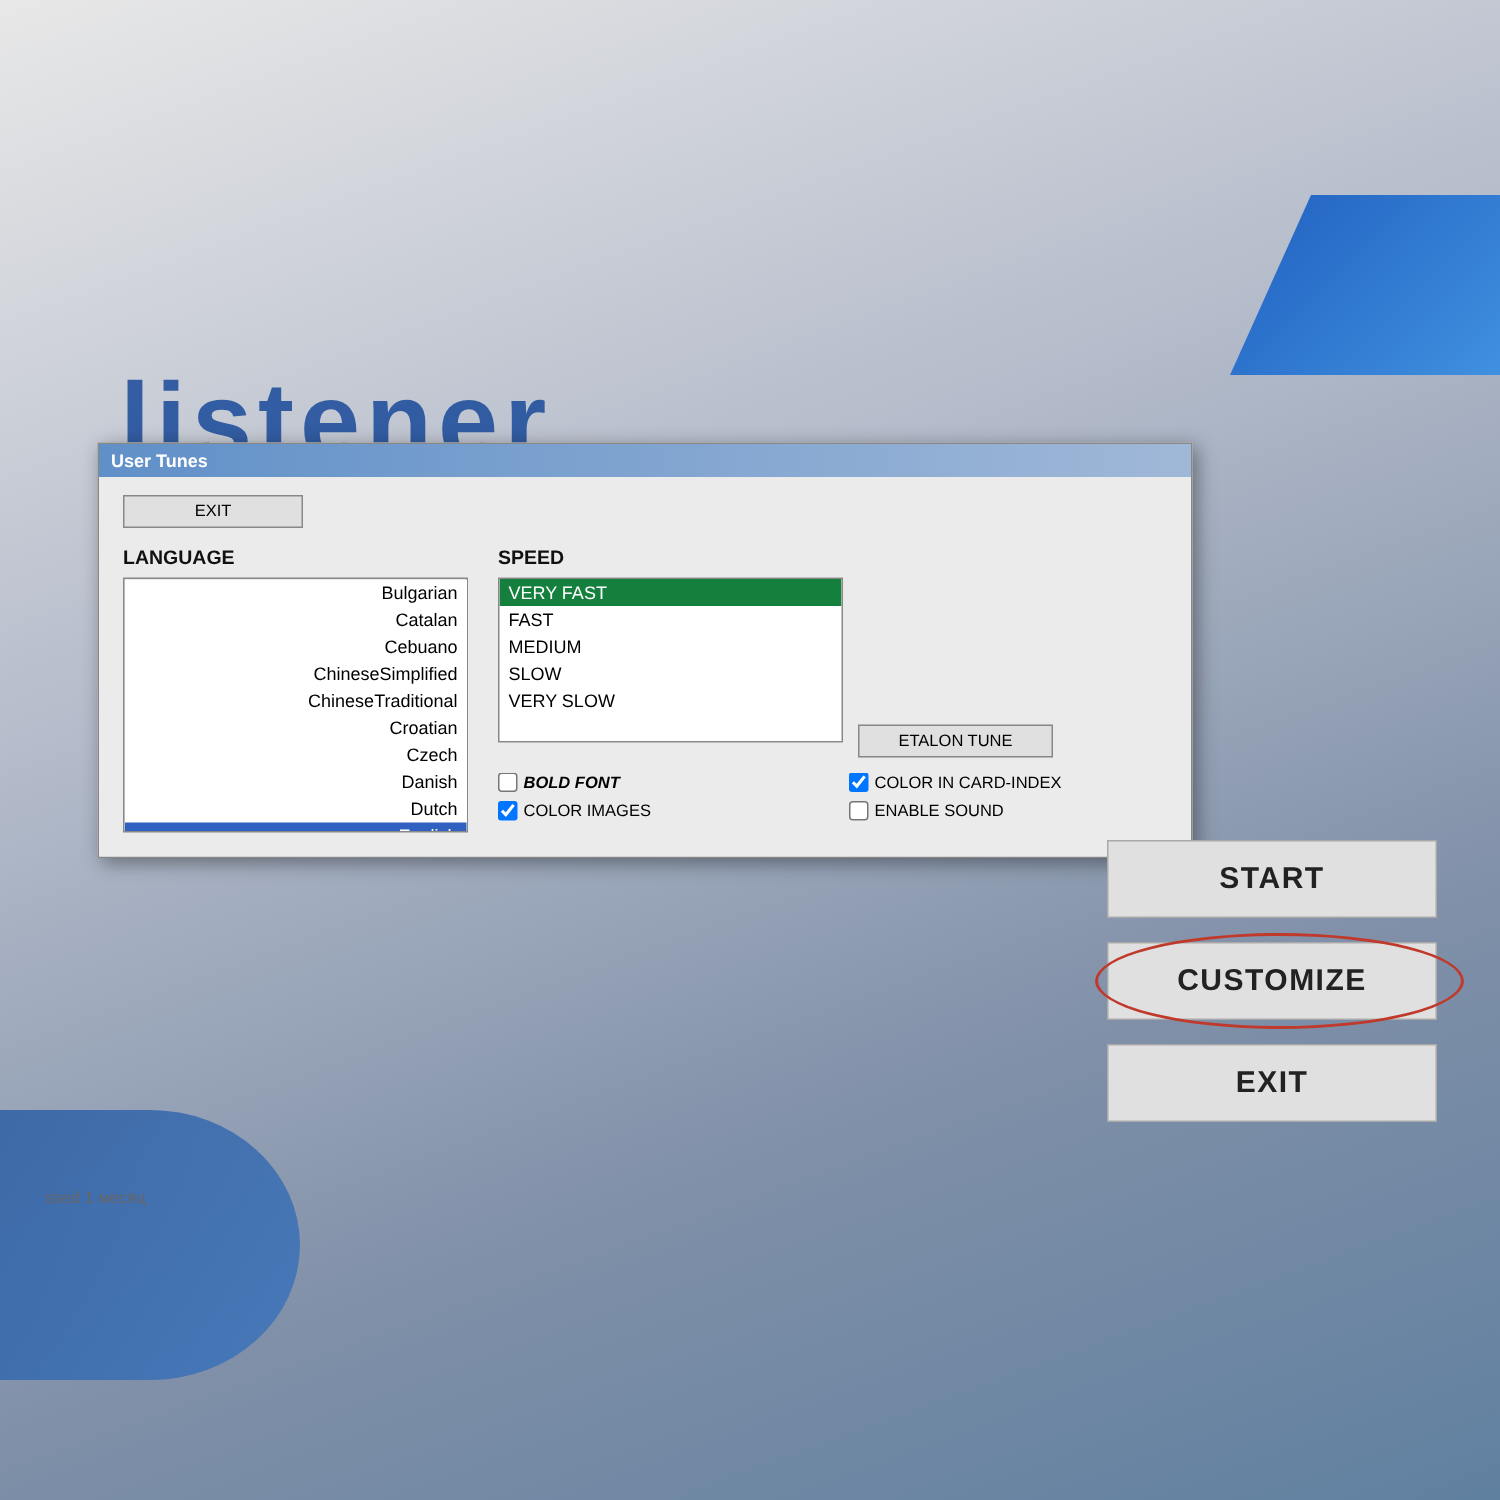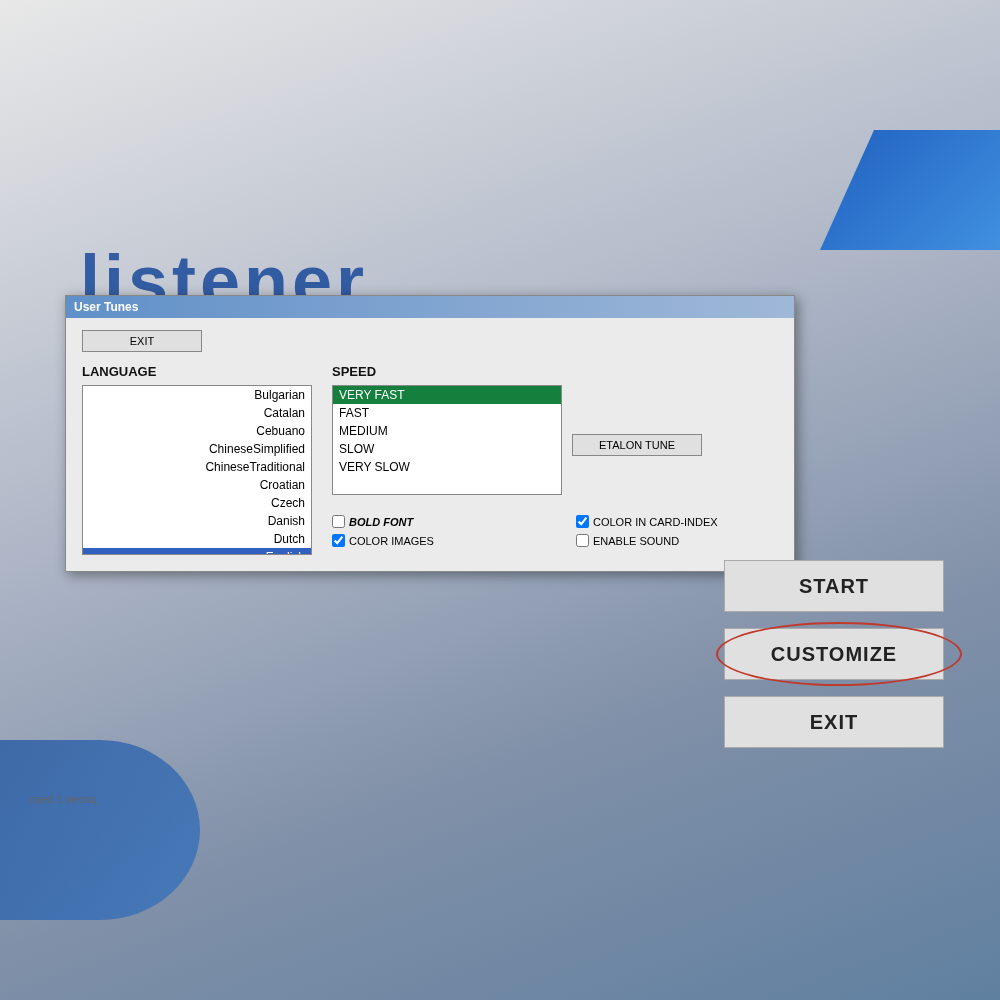--- a/index.html
+++ b/index.html
@@ -59,21 +59,21 @@
       position: absolute;
       bottom: 195px;
       left: 30px;
       font-size: 11px;
       color: #666;
     }
 
     
     .right-buttons {
       position: absolute;
-      right: 46px;
+      right: 32px;
       top: 560px;
       display: flex;
       flex-direction: column;
       gap: 16px;
     }
 
     .right-btn {
       width: 220px;
       height: 52px;
       background: #e0e0e0;
@@ -208,21 +208,21 @@
 
     .checkboxes-row {
       margin-top: 10px;
       display: flex;
       flex-direction: column;
       gap: 6px;
     }
 
     .checkbox-pair {
       display: flex;
-      gap: 44px;
+      gap: 34px;
       align-items: center;
     }
 
     .checkbox-item {
       display: flex;
       align-items: center;
       gap: 4px;
       font-size: 11px;
       cursor: pointer;
       min-width: 200px;
@@ -269,21 +269,21 @@
           <div class="lang-item">Croatian</div>
           <div class="lang-item">Czech</div>
           <div class="lang-item">Danish</div>
           <div class="lang-item">Dutch</div>
           <div class="lang-item selected">English</div>
 
         </div>
       </div>
 
       <div class="right-section">
-        <div style="display:flex; gap:10px; align-items:center;">
+        <div style="display:flex; gap:10px; align-items:flex-end;">
           <div class="speed-section">
             <div class="section-label">SPEED</div>
             <div class="speed-list">
               <div class="speed-item selected">VERY FAST</div>
               <div class="speed-item">FAST</div>
               <div class="speed-item">MEDIUM</div>
               <div class="speed-item">SLOW</div>
               <div class="speed-item">VERY SLOW</div>
             </div>
           </div>

